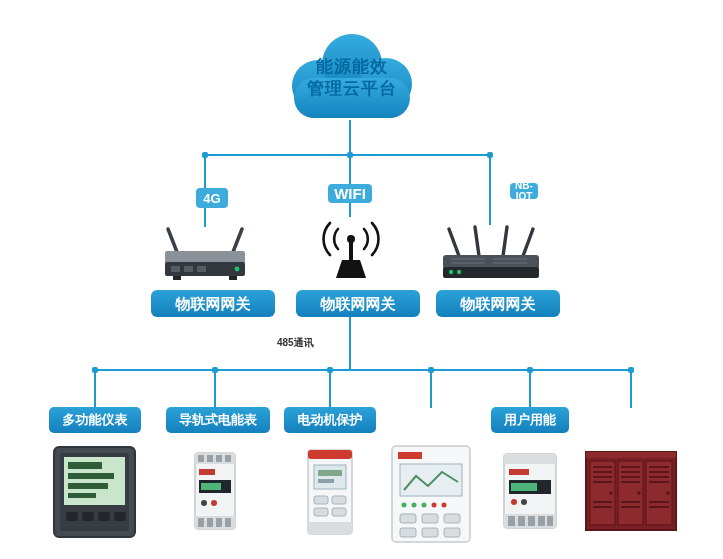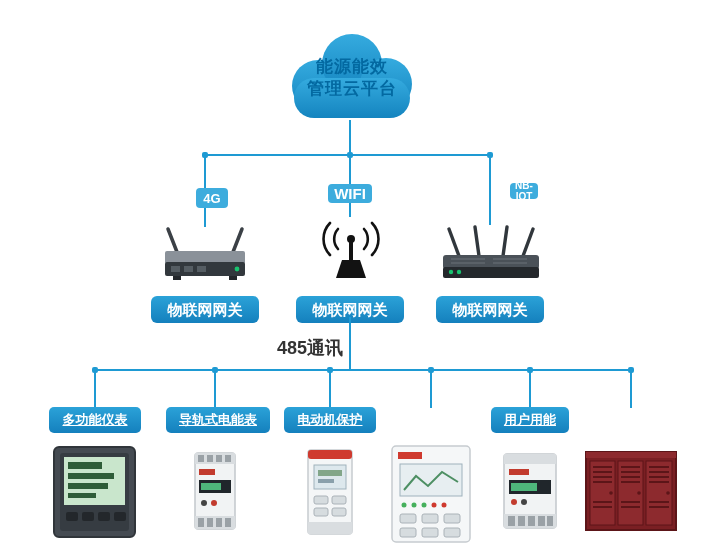--- a/index.html
+++ b/index.html
@@ -12,29 +12,29 @@
   .dot{position:absolute;width:6px;height:6px;background:#1e9ad3;border-radius:2px;}
 
   .cloud{position:absolute;left:278px;top:30px;width:148px;height:94px;}
   .cloud svg{position:absolute;left:0;top:0;}
   .cloud-text{position:absolute;left:0;top:26px;width:100%;text-align:center;color:#0369a1;
               font-weight:bold;font-size:17px;line-height:22px;letter-spacing:1px;}
 
   .badge{position:absolute;background:#3dacdd;color:#ffffff;font-weight:bold;text-align:center;
          border-radius:4px;display:flex;align-items:center;justify-content:center;}
 
-  .gw-label{position:absolute;top:296px;width:108px;height:27px;line-height:27px;text-align:center;
+  .gw-label{position:absolute;top:290px;width:124px;height:27px;line-height:27px;text-align:center;
             color:#ffffff;font-size:15px;font-weight:bold;border-radius:6px;
             background:linear-gradient(180deg,#2ba2d8,#1480bd);}
 
   .dev-label{position:absolute;top:407px;height:26px;line-height:26px;text-align:center;color:#ffffff;
              font-size:13px;font-weight:bold;border-radius:5px;
-             background:linear-gradient(180deg,#2ba2d8,#1480bd);text-decoration:underline;}
-
-  .bus-text{position:absolute;left:277px;top:336px;font-size:18px;font-weight:bold;color:#333333;}
+             background:linear-gradient(180deg,#2ba2d8,#1480bd);}
+
+  .bus-text{position:absolute;left:277px;top:336px;font-size:10px;font-weight:bold;color:#333333;}
 
   .device{position:absolute;line-height:0;}
 </style>
 </head>
 <body>
 
 <div class="stage">
 
   <div class="cloud">
     <svg width="148" height="94" viewBox="0 0 148 94">

